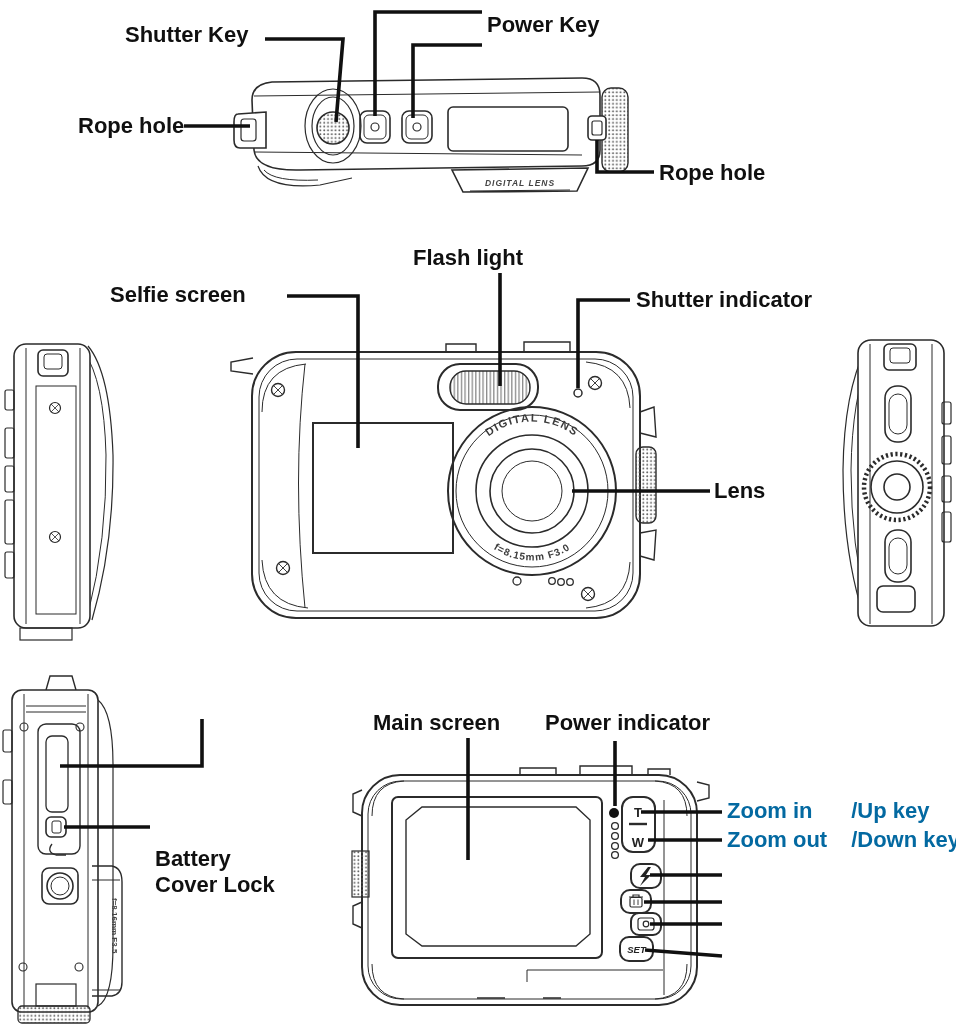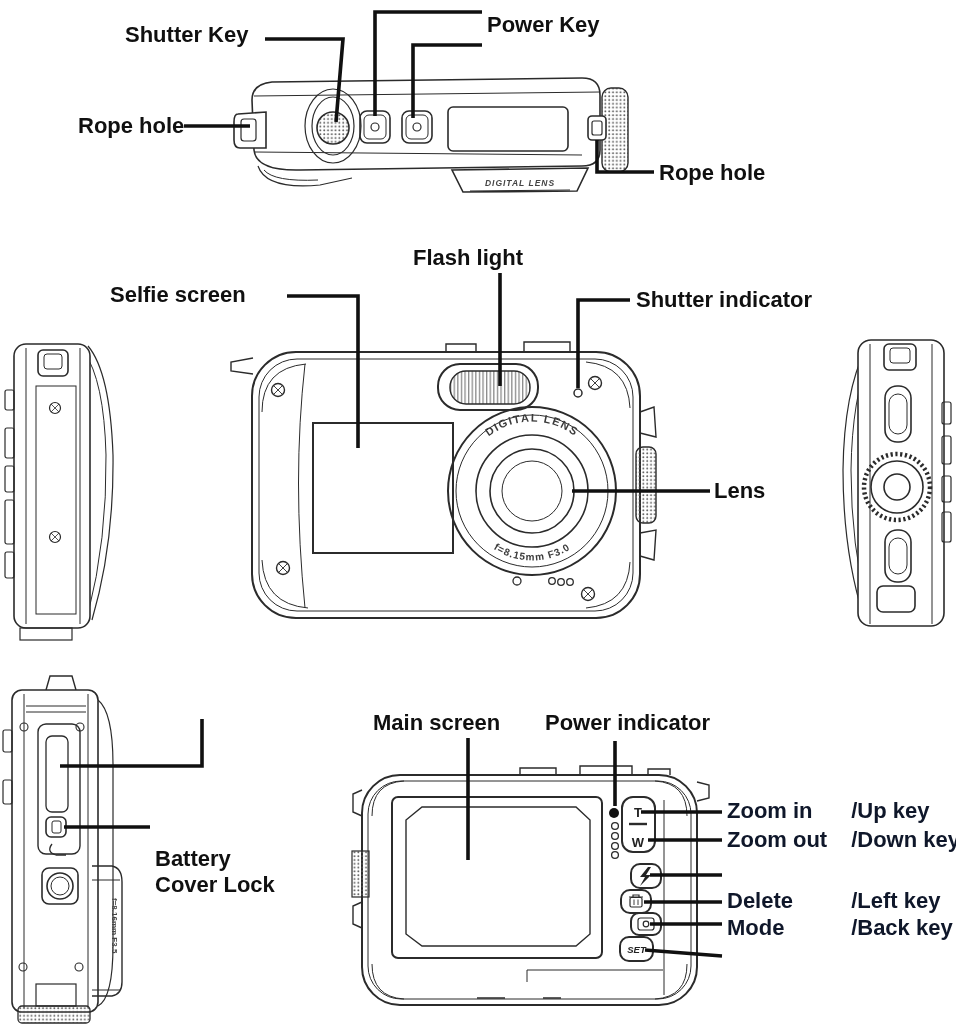--- a/index.html
+++ b/index.html
@@ -6,21 +6,21 @@
   .stage{
     position:relative;width:956px;height:1024px;background:#ffffff;
     font-family:"Liberation Sans",sans-serif;overflow:hidden;
   }
   .stage svg{position:absolute;left:0;top:0;}
   .label{
     position:absolute;font-size:22px;font-weight:600;color:#101010;
     white-space:nowrap;line-height:26px;letter-spacing:0;
   }
   .key-row{
-    position:absolute;left:727px;font-size:22px;font-weight:600;color:#0f172a;
+    position:absolute;left:727px;font-size:22px;font-weight:600;color:#0369a1;
     white-space:nowrap;line-height:26px;
   }
   .key-row .fn{display:inline-block;width:118px;}
 </style>
 </head>
 <body>
 
 <div class="stage">
 
 <svg width="956" height="1024" viewBox="0 0 956 1024">
@@ -312,22 +312,14 @@
 <div class="label" style="left:545px;top:710px">Power indicator</div>
 
 <div class="key-row" style="top:798px">
   <span class="fn">Zoom in</span>
   <span>/Up key</span>
 </div>
 <div class="key-row" style="top:827px">
   <span class="fn">Zoom out</span>
   <span>/Down key</span>
 </div>
-<div class="key-row" style="top:888px">
-  <span class="fn">Delete</span>
-  <span>/Left key</span>
+
 </div>
-<div class="key-row" style="top:915px">
-  <span class="fn">Mode</span>
-  <span>/Back key</span>
-</div>
-
-</div>
 
 </body></html>

